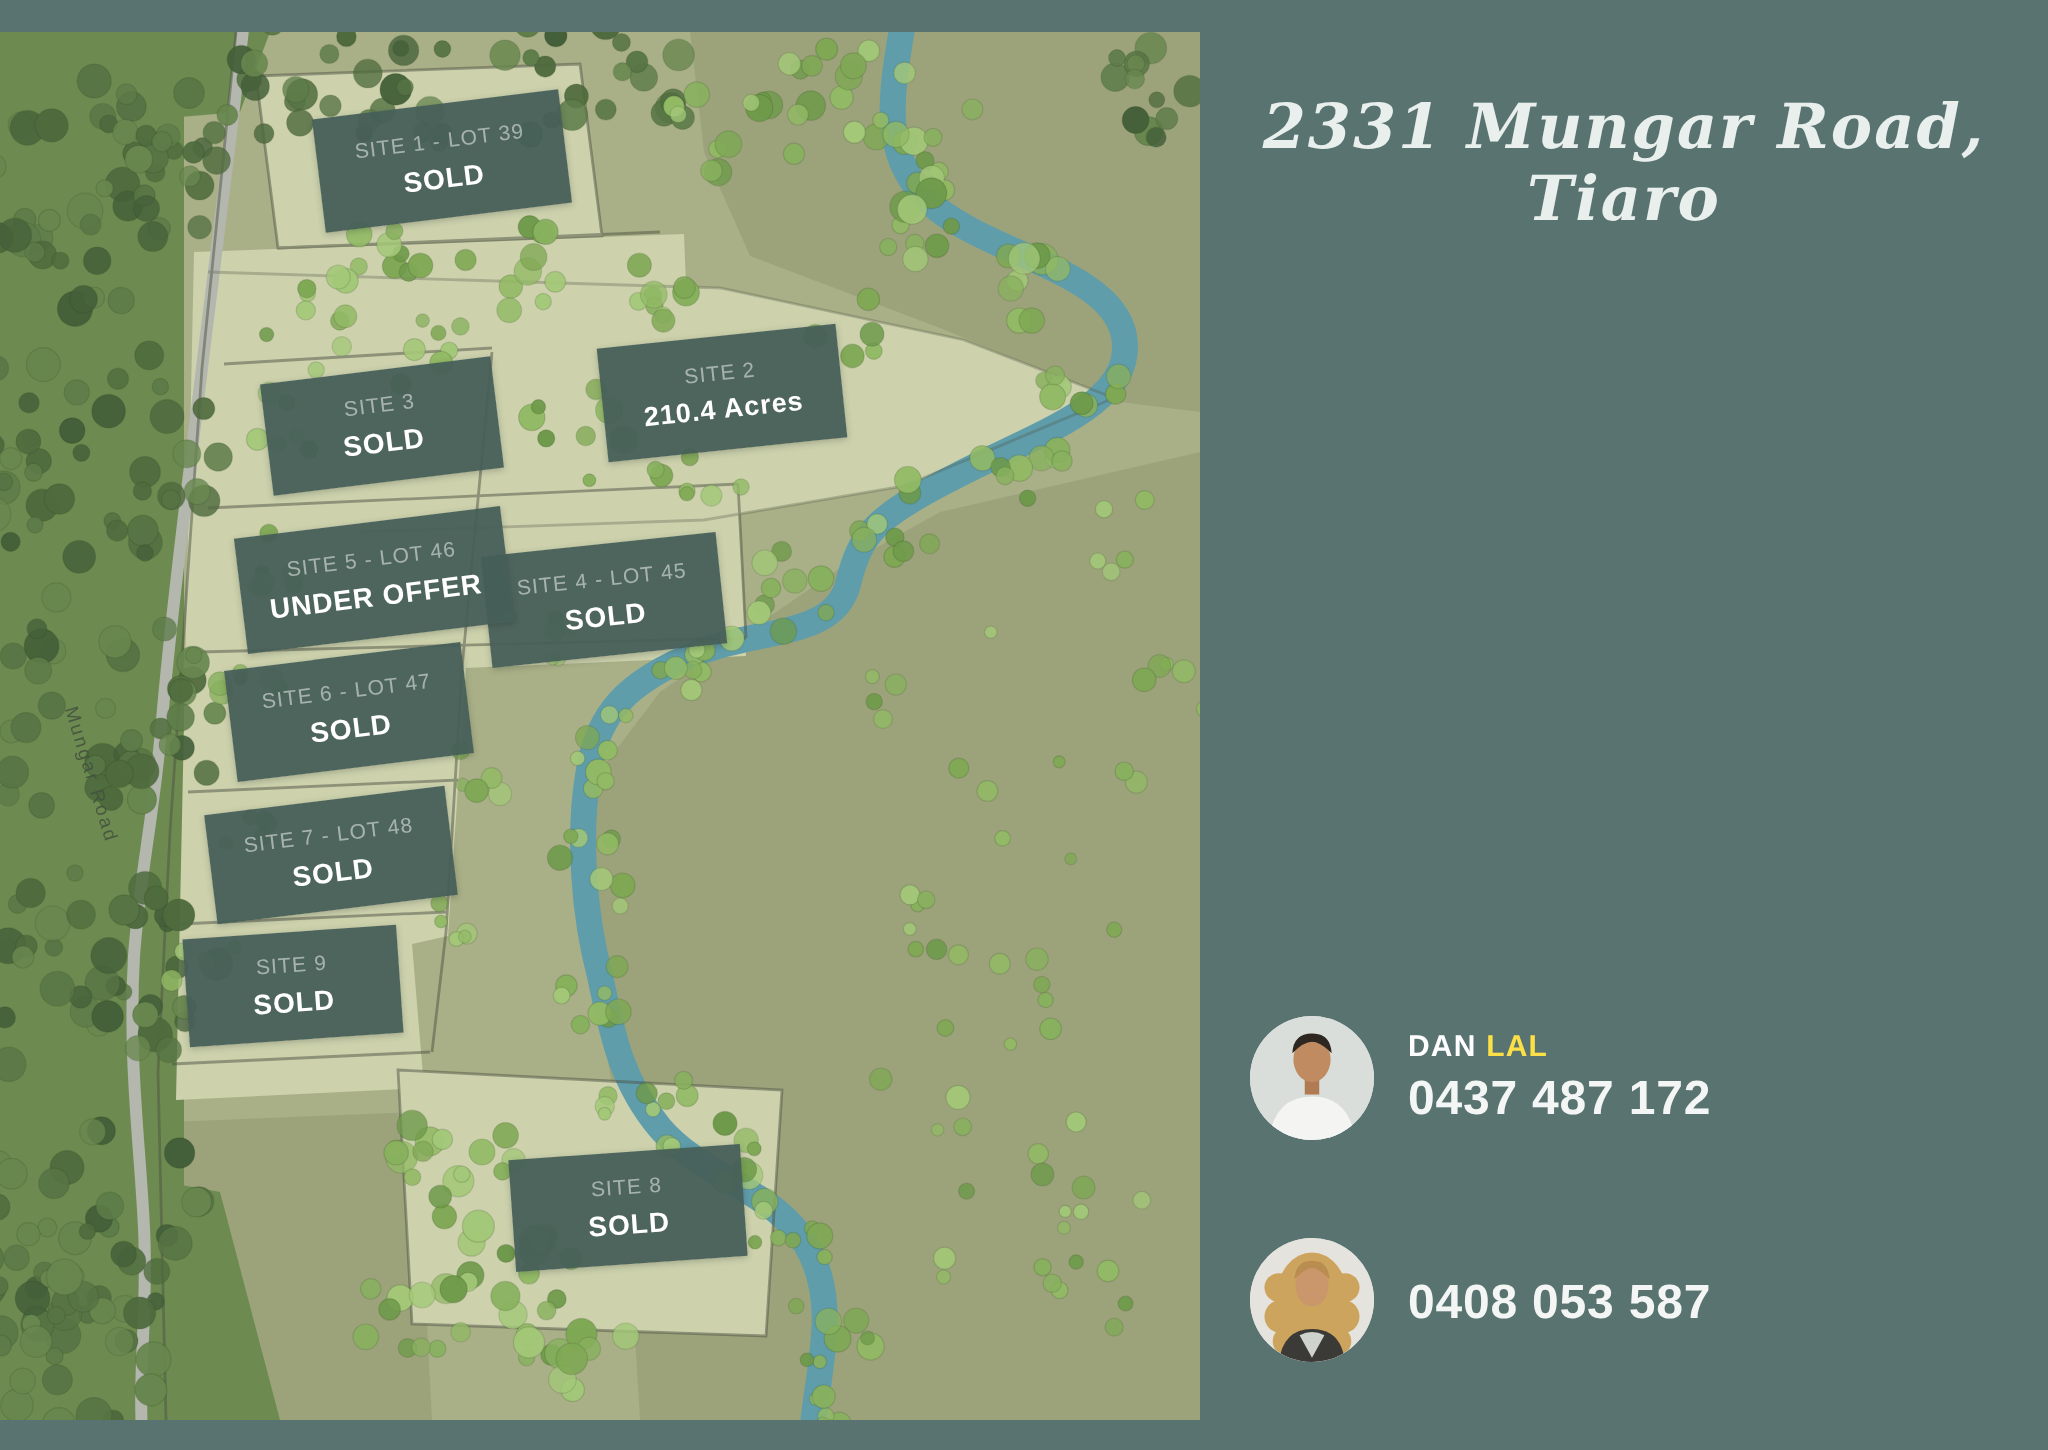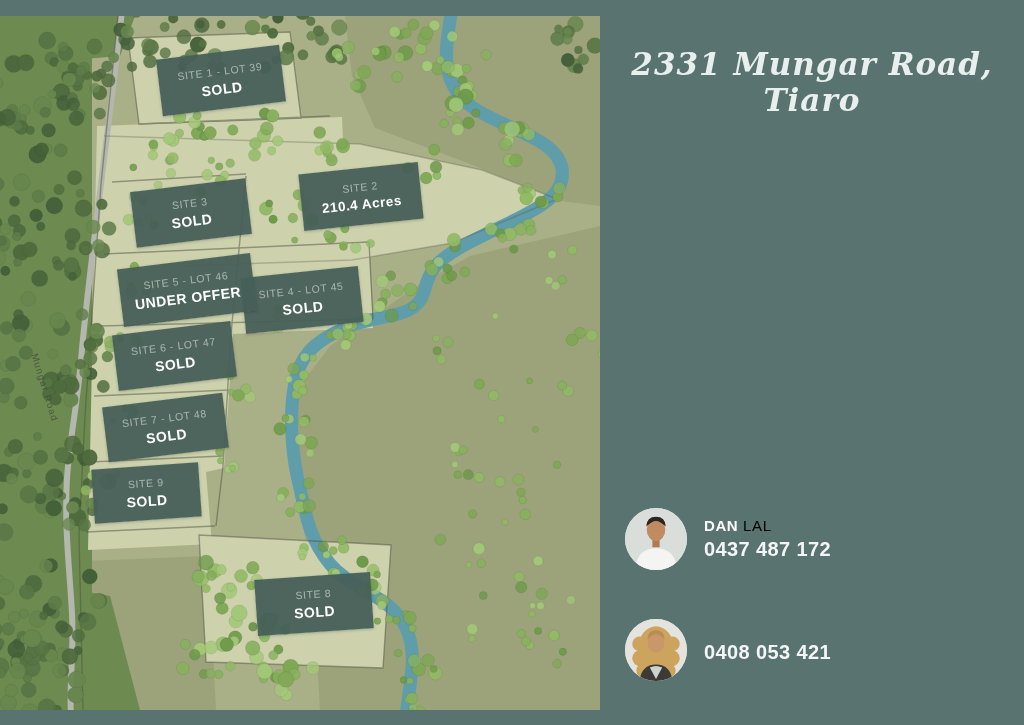--- a/index.html
+++ b/index.html
@@ -36,22 +36,22 @@
          font-family:"DejaVu Serif",serif;font-style:italic;font-weight:600;
          font-size:31px;color:#e8efec;letter-spacing:1px;}
 
   .agent{position:absolute;left:25px;display:flex;align-items:center;gap:17px;}
   .a1{top:508px;}
   .a2{top:619px;}
   .photo{width:62px;height:62px;border-radius:50%;overflow:hidden;flex:0 0 62px;
          background:#dfe2df;}
   .photo svg{display:block;}
   .agent-name{font-size:15px;font-weight:700;color:#ffffff;letter-spacing:.6px;}
-  .agent-name .last{color:#000000;font-weight:400;}
-  .agent-phone{margin-top:4px;font-size:20px;font-weight:700;color:#f3f6f4;letter-spacing:.4px;}
+  .agent-name .last{color:#fde047;font-weight:700;}
+  .agent-phone{margin-top:4px;font-size:24px;font-weight:700;color:#f3f6f4;letter-spacing:.4px;}
 </style>
 </head>
 <body>
 
 <div class="page">
 
   <div class="map">
     <svg id="map-svg" width="600" height="694" viewBox="0 0 600 694">
 
       <rect x="0" y="0" width="600" height="694" fill="#a9b087"></rect>
@@ -859,18 +859,18 @@
             <circle cx="18" cy="50" r="7"></circle>
               <circle cx="42" cy="50" r="7"></circle>
           </g>
           <path d="M14,60 Q16,44 30,44 Q44,44 46,60 Z" fill="#3c3a36"></path>
           <path d="M24,47 L30,58 L36,47 Q30,44 24,47 Z" fill="#cfd3cd"></path>
           <ellipse cx="30" cy="23" rx="8" ry="10" fill="#c9976b"></ellipse>
           <path d="M21.5,20 Q22,11 30,11 Q38,11 38.5,20 Q33,14.5 30,14.5 Q27,14.5 21.5,20 Z" fill="#b98d4f"></path>
         </svg>
       </span>
       <div class="agent-text">
-        <div class="agent-phone">0408 053 421</div>
+        <div class="agent-phone">0408 053 587</div>
       </div>
     </div>
 
   </div>
 </div>
 
 </body></html>

